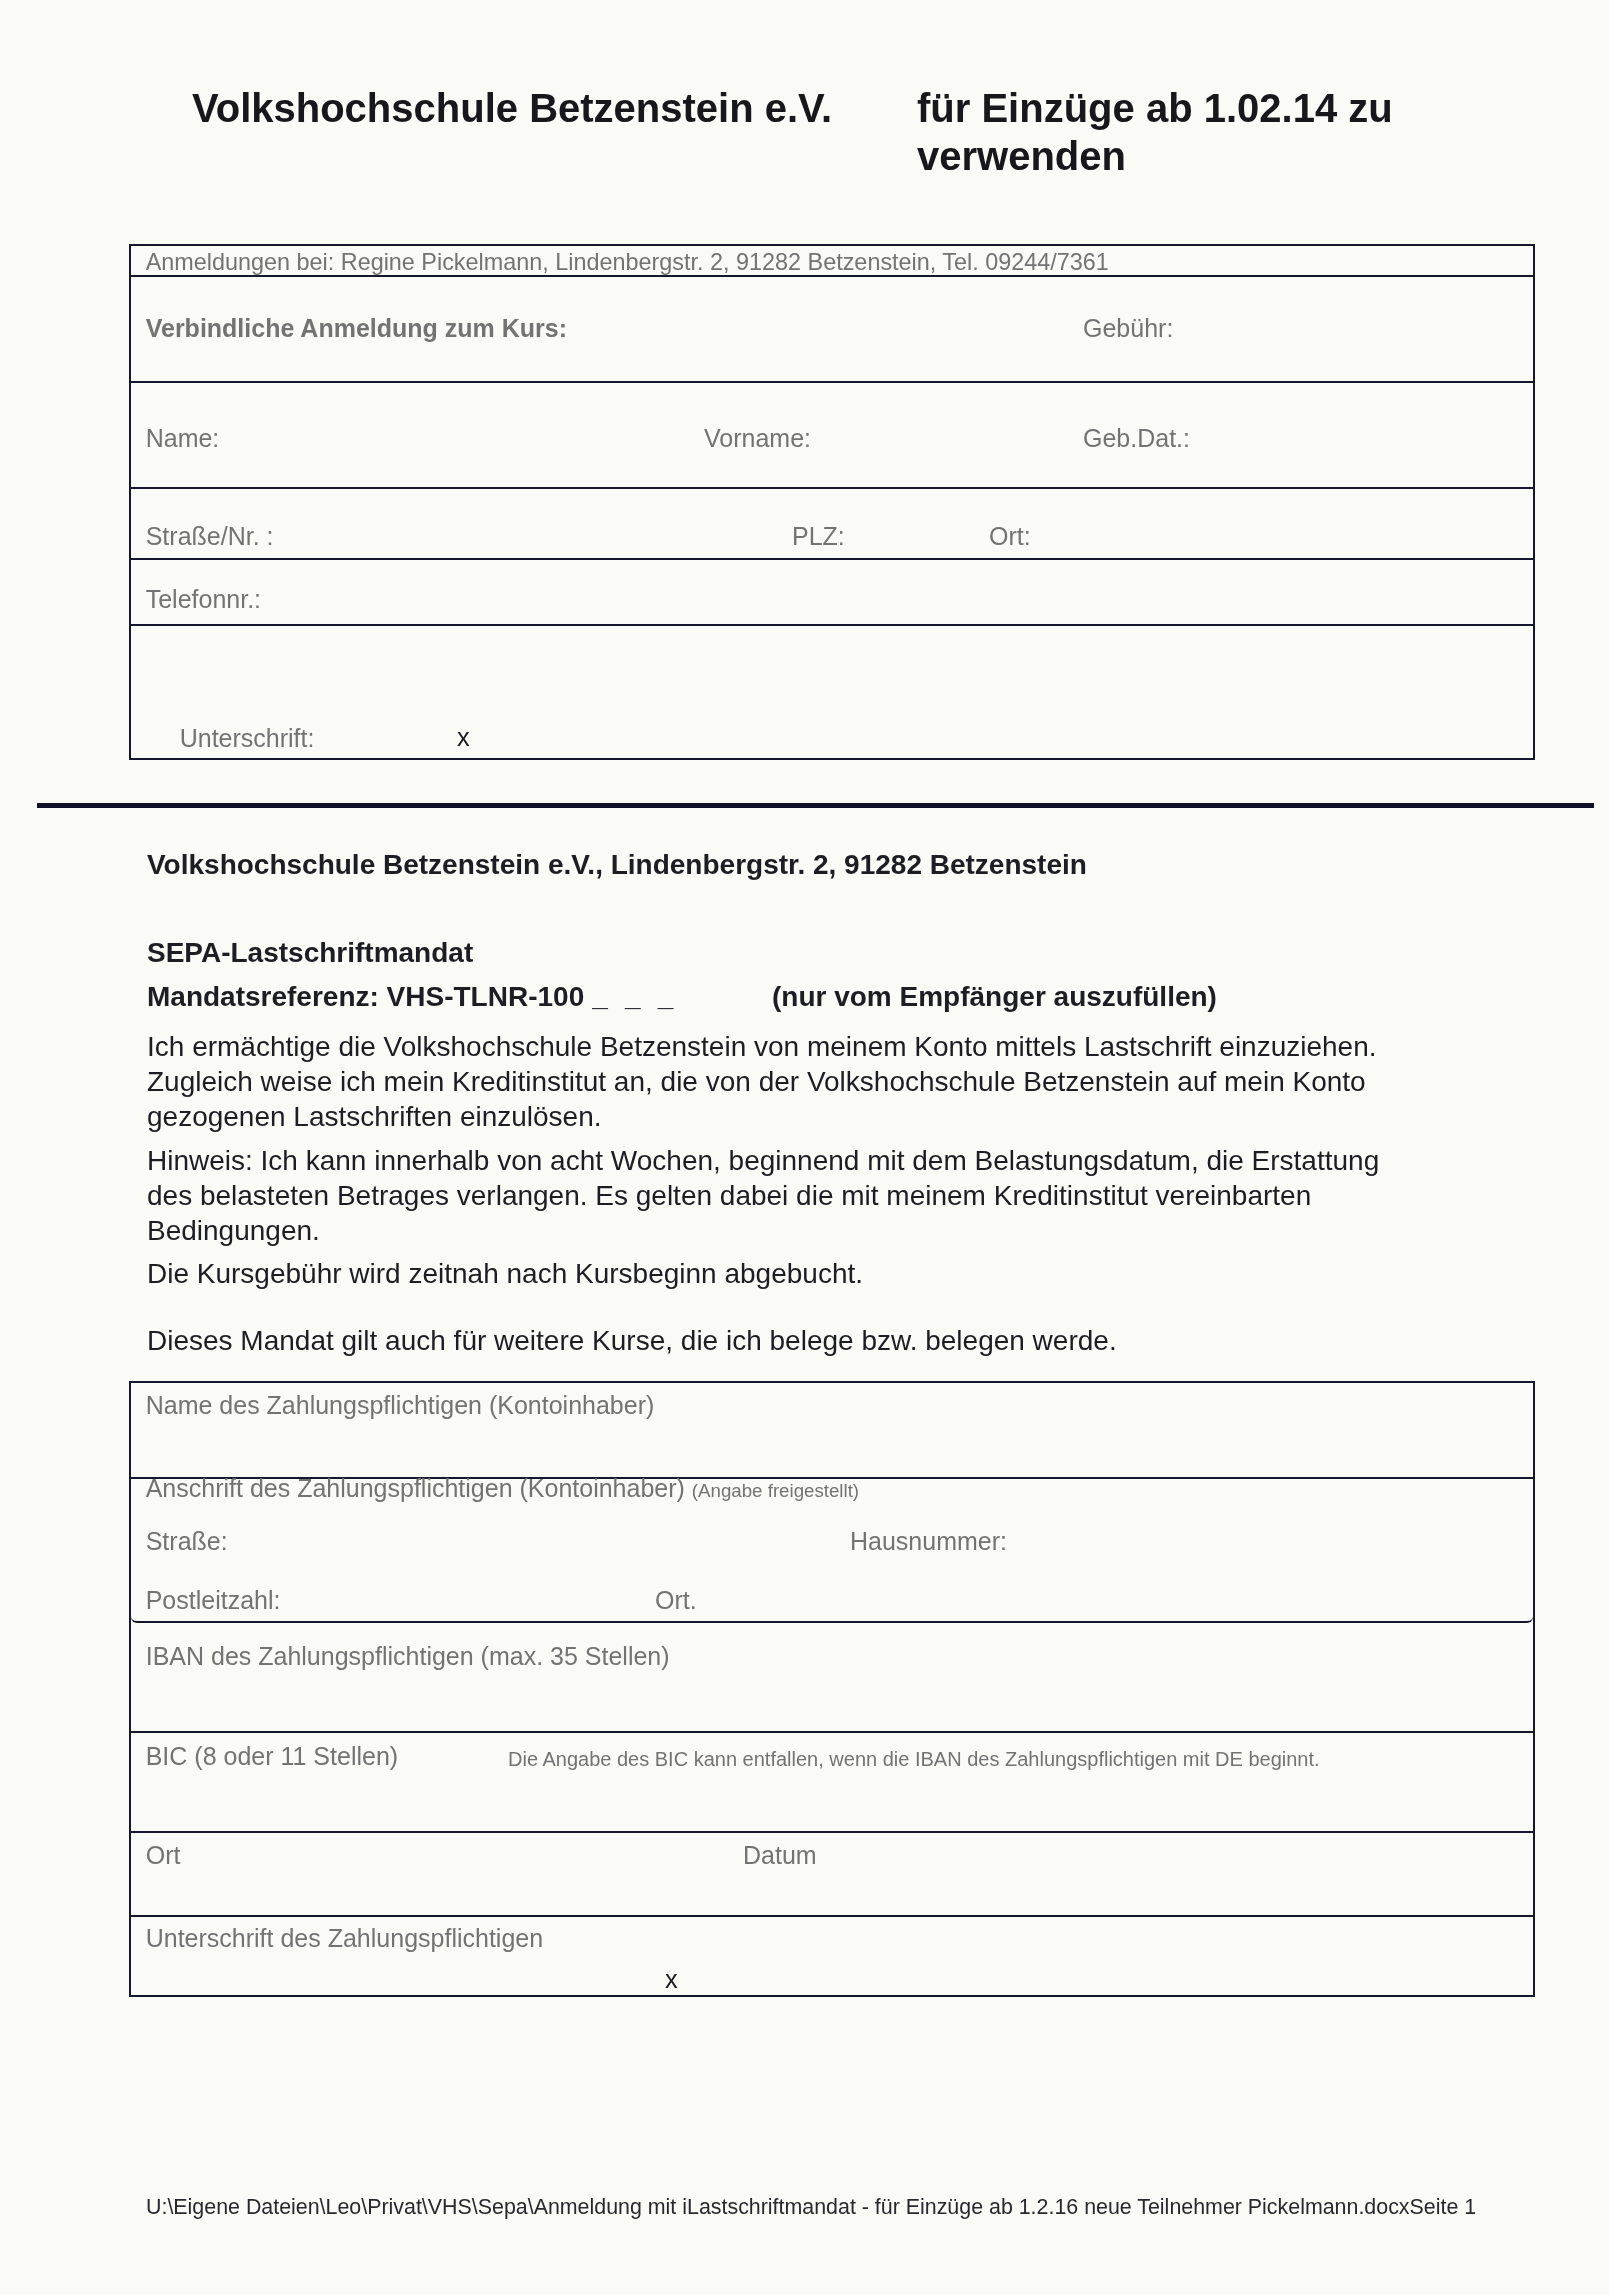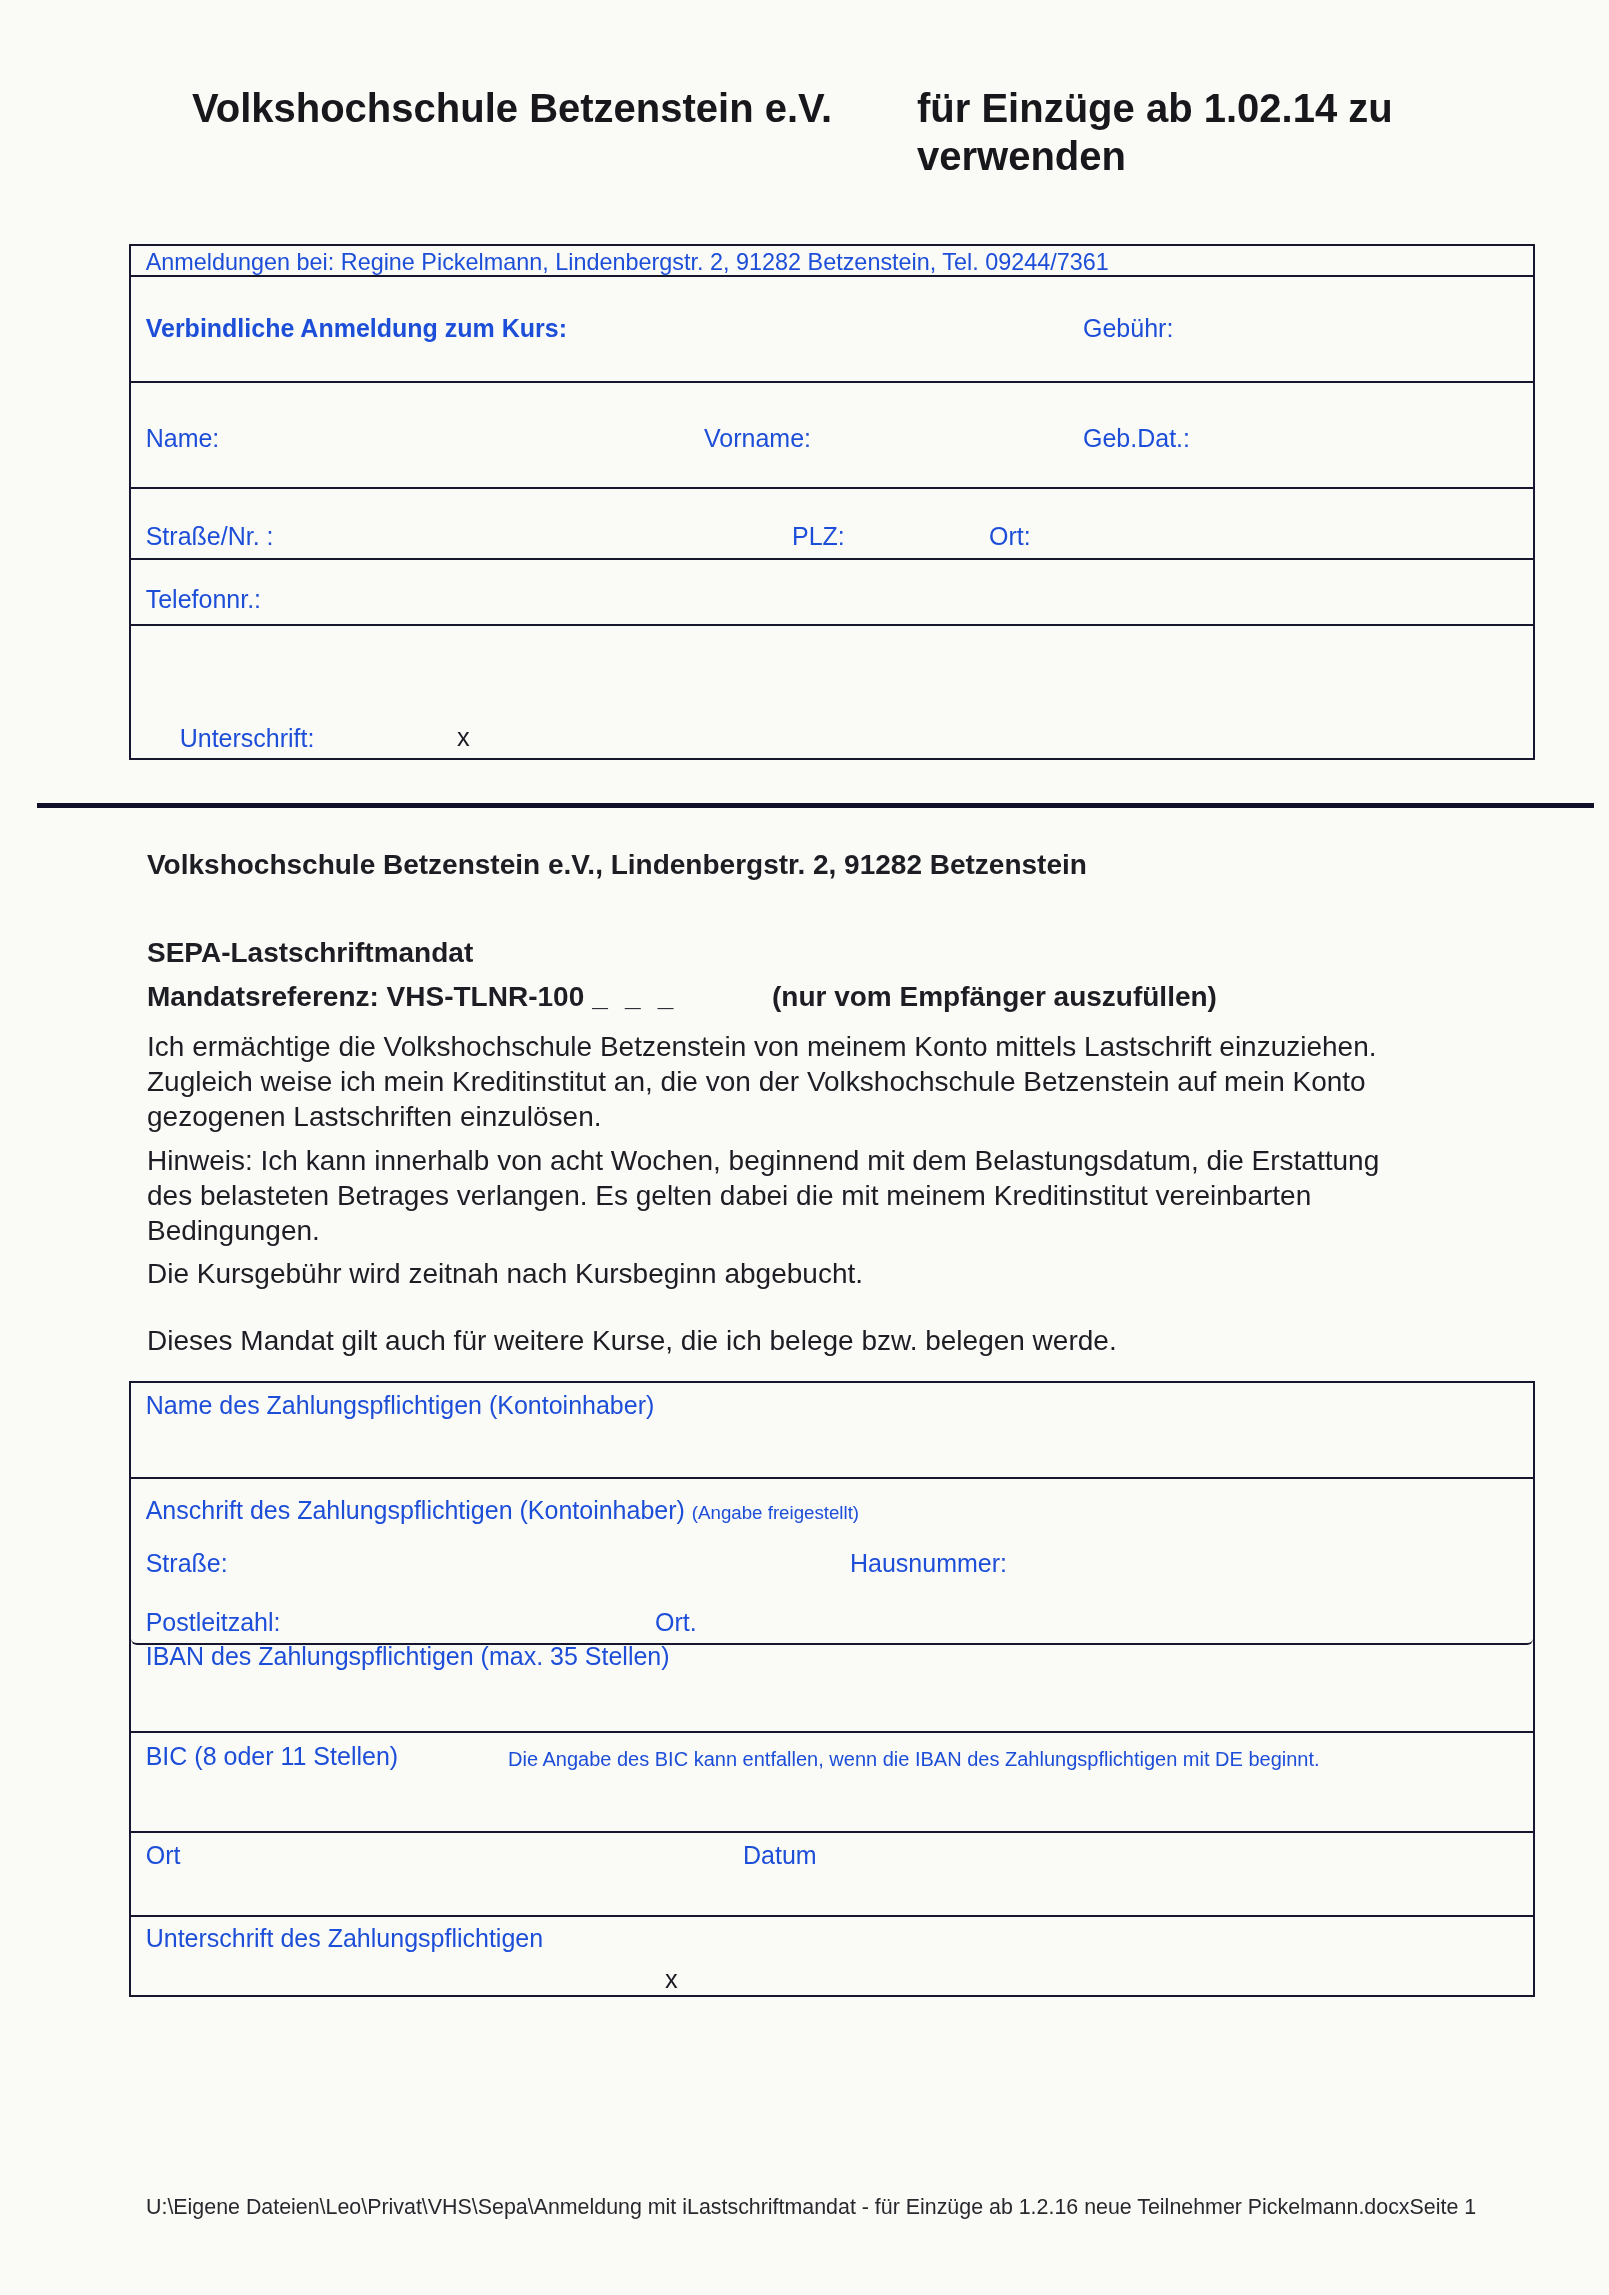--- a/index.html
+++ b/index.html
@@ -16,21 +16,21 @@
   }
   .t { position:absolute; white-space:nowrap; }
   .title { font-size:40px; font-weight:bold; color:#17171c; letter-spacing:0px; }
   .box {
     position:absolute;
     border:2.7px solid #16162e;
     background:transparent;
   }
   .row { position:absolute; left:0; right:0; border-bottom:2px solid #16162e; }
   .row.last { border-bottom:none; }
-  .lbl { position:absolute; white-space:nowrap; font-size:25px; color:#1d4ed8; }
+  .lbl { position:absolute; white-space:nowrap; font-size:25px; color:#737373; }
   .hdr { font-size:23.4px; }
   .par { position:absolute; font-size:28px; line-height:35px; color:#1d1d24; white-space:nowrap; }
   .bold { font-weight:bold; }
   .small { font-size:18.7px; }
   .note { font-size:20px; }
   .blanks { letter-spacing:4.7px; margin-left:8px; }
   .refnote { margin-left:94px; }
   .divider { position:absolute; background:#101028; }
   .field { position:absolute; }
   .xmark { font-size:25.4px; color:#1a1a22; }
@@ -113,21 +113,21 @@
 
   <div class="par" style="left:147px; top:1323px;">Dieses Mandat gilt auch für weitere Kurse, die ich belege bzw. belegen werde.</div>
 
   <div class="box" style="left:129px; top:1381px; width:1402px; height:612px;">
 
     <div class="row" style="top:0; height:94px;">
       <span class="lbl" style="left:14.7px; top:8px;">Name des Zahlungspflichtigen (Kontoinhaber)</span>
       <div class="field" style="left:14.7px; top:40px; width:1363px; height:47px;"></div>
     </div>
 
-    <div class="row" style="top:106px; height:154px;border-radius:6px;">
+    <div class="row" style="top:84px; height:154px;border-radius:6px;">
       <span class="lbl" style="left:14.7px; top:6.7px;"><span>Anschrift des Zahlungspflichtigen (Kontoinhaber)</span> <span class="small">(Angabe freigestellt)</span></span>
       <span class="lbl" style="left:14.7px; top:60px;">Straße:</span>
       <span class="lbl" style="left:719px; top:60px;">Hausnummer:</span>
       <span class="lbl" style="left:14.7px; top:119px;">Postleitzahl:</span>
       <span class="lbl" style="left:524px; top:119px;">Ort.</span>
       <div class="field" style="left:134px; top:53px; width:561px; height:40px;"></div>
       <div class="field" style="left:889px; top:53px; width:488px; height:40px;"></div>
       <div class="field" style="left:200px; top:112px; width:294px; height:37px;"></div>
       <div class="field" style="left:601px; top:112px; width:775px; height:37px;"></div>
     </div>

